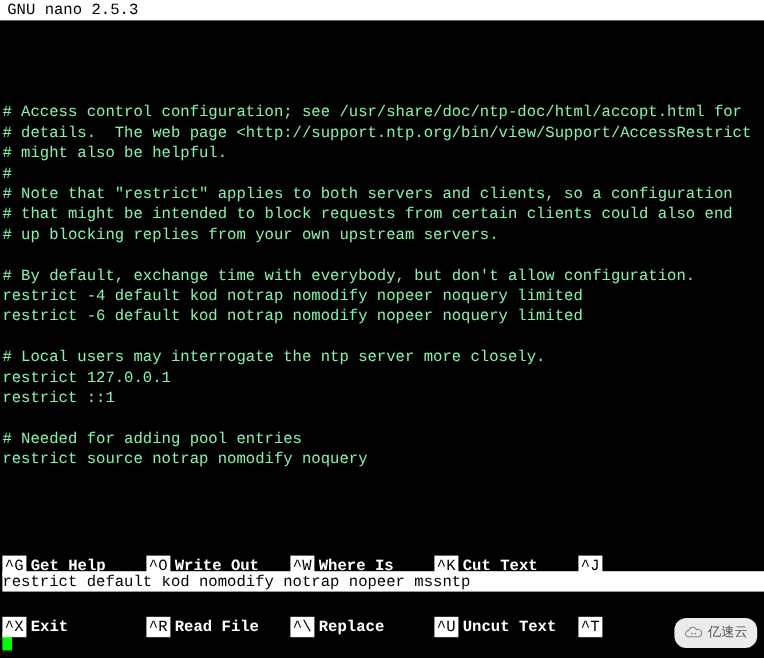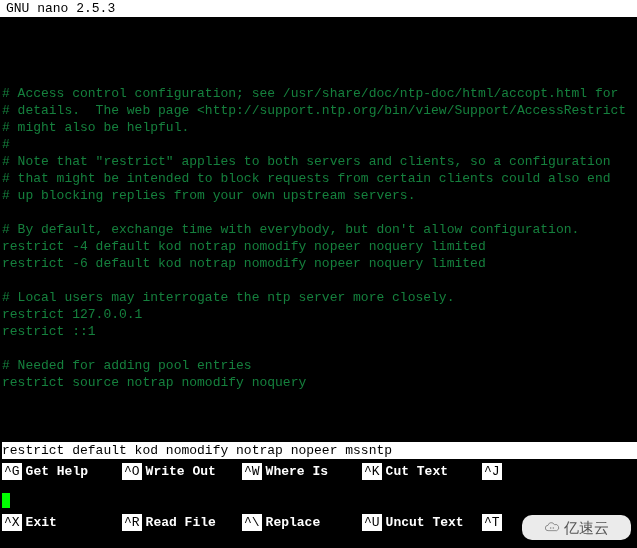--- a/index.html
+++ b/index.html
@@ -22,26 +22,27 @@
     flex-direction: column;
   }
   .titlebar .left { padding-left: 6px; }
   .titlebar .spacer { flex: 1; }
   .titlebar .file { padding-right: 10px; }
   .content {
     color: #fff;
     white-space: pre;
     padding-left: 2px;
   }
-  .line { height: 17px; color: #15803d; }
+  .line { height: 17px; color: #86efac; }
   .highlight-line {
     background: #fff;
     color: #000;
     height: 17px;
     white-space: pre;
+    margin-top: 34px;
   }
   .cursor-line { height: 17px; }
   .cursor {
     display: inline-block;
     width: 8px;
     height: 15px;
     background: #00ff00;
     vertical-align: top;
   }
   .shortcuts {
@@ -61,22 +62,22 @@
     padding: 0 2px;
   }
   .sc-label { padding-left: 4px; font-weight: bold; }
   .watermark {
     position: absolute;
     right: 6px;
     bottom: 8px;
     background: rgba(255,255,255,0.92);
     color: #555;
     font-family: Arial, sans-serif;
-    font-size: 15px;
-    padding: 4px 22px;
+    font-size: 11px;
+    padding: 4px 8px;
     border-radius: 10px;
     display: flex;
     align-items: center;
     gap: 4px;
   }
   .watermark svg { width: 16px; height: 12px; }
 </style>
 </head>
 <body>
 

